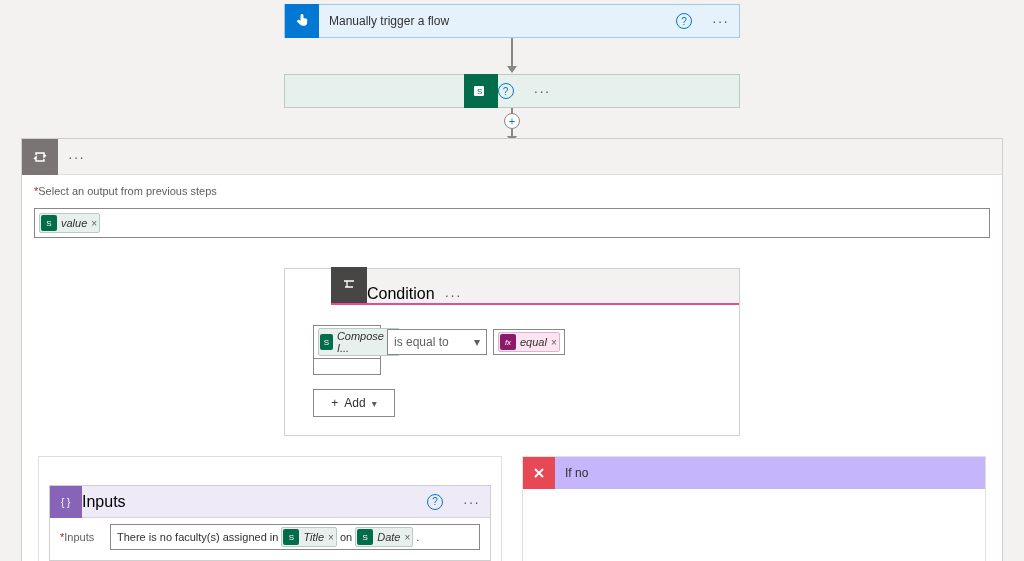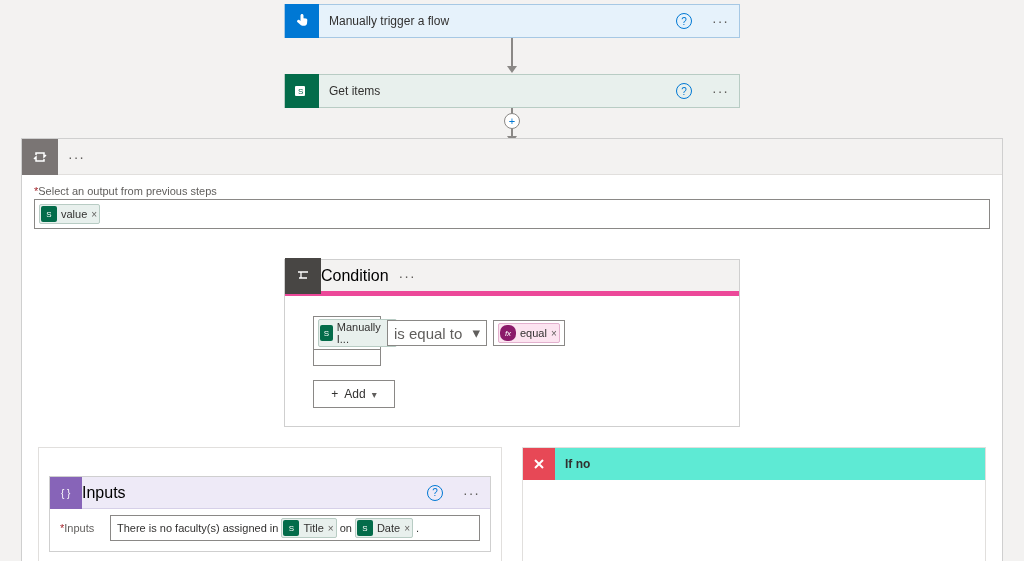--- a/index.html
+++ b/index.html
@@ -45,52 +45,52 @@
   top: 138px;
   left: 21px;
   width: 982px;
   background: #fff;
   border: 1px solid #cfcfcf;
 }
 .apply-header { height: 36px; display: flex; align-items: center; background: #f3f2f1; border-bottom: 1px solid #e1dfdd; }
 .apply-header .action-icon { background: #7a7574; width: 36px; height: 36px; }
 .apply-header .label { flex: 1; padding-left: 10px; font-size: 13px; color: #323130; }
 .apply-body { padding: 10px 12px 16px 12px; }
-.field-label { font-size: 11px; color: #605e5c; margin-bottom: 2px; }
+.field-label { font-size: 11px; color: #605e5c; margin-bottom: 11px; }
 .field-label .req { color: #a4262c; }
 .output-box { border: 1px solid #8a8886; padding: 4px; min-height: 28px; display: flex; align-items: center; background: #fff; }
 .token { display: inline-flex; align-items: center; background: #e8f0ed; border: 1px solid #b8ccc4; border-radius: 2px; font-size: 11px; padding: 1px 2px 1px 1px; }
 .token .tico { width: 16px; height: 16px; background: #036c4a; border-radius: 2px; margin-right: 4px; display: flex; align-items: center; justify-content: center; color: #fff; font-size: 8px; }
-.token .tx { color: #323130; }
+.token .tx { color: #323130; font-style: italic; }
 .token .tclose { margin-left: 4px; color: #605e5c; cursor: pointer; font-size: 10px; }
 .token-fx { background: #fce4f0; border-color: #e3b1ce; }
-.token-fx .tico { background: #8b1a6a; font-style: italic; border-radius: 7px; }
+.token-fx .tico { background: #8b1a6a; font-style: italic; }
 
 
 .condition-card { margin: 30px auto 0 auto; width: 456px; border: 1px solid #cfcfcf; background: #fff; }
-.condition-header { height: 36px; display: flex; align-items: center; background: #f3f2f1; border-bottom: 5px solid #ec4899; }
+.condition-header { height: 36px; display: flex; align-items: flex-end; background: #f3f2f1; border-bottom: 2px solid #ec4899; margin-left: 46px; }
 .condition-header .action-icon { background: #484644; width: 36px; height: 36px; }
 .condition-body { padding: 20px 28px 18px 28px; }
 .cond-row { display: flex; align-items: center; gap: 6px; }
 .cond-cell { border: 1px solid #8a8886; min-height: 26px; display: flex; align-items: center; padding: 2px 4px; font-size: 12px; background: #fff; }
 .cond-token-cell { width: 68px; }
-.cond-select { width: 100px; border: 1px solid #8a8886; height: 26px; display: flex; align-items: center; padding: 0 6px; font-size: 15px; color: #605e5c; justify-content: space-between; cursor: pointer; background: #fff; }
+.cond-select { width: 100px; border: 1px solid #8a8886; height: 26px; display: flex; align-items: center; padding: 0 6px; font-size: 12px; color: #605e5c; justify-content: space-between; cursor: pointer; background: #fff; }
 .cond-token-hanger { width: 68px; height: 16px; border: 1px solid #8a8886; border-top: none; margin-top: 0; }
 .add-btn { margin-top: 14px; border: 1px solid #8a8886; height: 28px; width: 82px; display: flex; align-items: center; justify-content: center; gap: 6px; font-size: 12px; color: #323130; cursor: pointer; background: #fff; }
 .add-btn .chev { font-size: 10px; color: #605e5c; }
 
 
 .branches { display: flex; gap: 20px; margin-top: 20px; padding: 0 4px 8px 4px; }
 .branch { flex: 1; border: 1px solid #e1dfdd; background: #fff; min-height: 150px; }
 .branch-header { height: 32px; display: flex; align-items: center; }
 .branch-header .bicon { width: 32px; height: 32px; display: flex; align-items: center; justify-content: center; color: #fff; }
 .branch-header .blabel { padding-left: 10px; font-size: 12px; color: #323130; }
 .yes-header { background: #e8f5ec; }
 .yes-header .bicon { background: #5cb85c; }
-.no-header { background: #5eead4; font-weight: bold; }
+.no-header { background: #c4b5fd; }
 .no-header .bicon { background: #e74856; }
 
 
 .compose-card { margin: 28px 10px 10px 10px; border: 1px solid #cfcfcf; background: #fff; }
 .compose-header { height: 32px; display: flex; align-items: center; background: #eeeaf7; border-bottom: 1px solid #d6d0e8; }
 .compose-header .action-icon { background: #8764b8; width: 32px; height: 32px; }
 .compose-body { padding: 6px 10px 10px 10px; display: flex; align-items: center; gap: 10px; }
 .compose-body .clabel { font-size: 11px; color: #605e5c; min-width: 40px; }
 .input-expr { flex: 1; border: 1px solid #8a8886; min-height: 26px; display: flex; align-items: center; flex-wrap: wrap; gap: 3px; padding: 2px 6px; font-size: 11px; color: #323130; }
 
@@ -120,21 +120,20 @@
       <div class="head"></div>
   </div>
 
   <div class="action-card card-getitems">
     <div class="action-icon">
       <svg width="14" height="14" viewBox="0 0 14 14">
           <rect x="0" y="2" width="10" height="10" rx="1" fill="#fff"></rect>
           <text x="3" y="10" font-size="8" fill="#036c4a">S</text>
         </svg>
     </div>
-    <div class="label">Get items</div>
     <div class="help-icon">?</div>
     <div class="ellipsis">···</div>
   </div>
 
   <div class="arrow arrow-2">
     <div class="line"></div>
       <div class="head"></div>
   </div>
   <div class="insert-circle">+</div>
 
@@ -165,21 +164,21 @@
               </svg>
           </div>
           <div class="label">Condition</div>
           <div class="ellipsis">···</div>
         </div>
         <div class="condition-body">
           <div class="cond-row">
             <div class="cond-cell cond-token-cell">
               <span class="token">
                 <span class="tico">S</span>
-                <span class="tx">Manually I...</span>
+                <span class="tx">Compose I...</span>
                 <span class="tclose">×</span>
               </span>
             </div>
             <div class="cond-select">
               <span>is equal to</span>
               <span>▾</span>
             </div>
             <div class="cond-cell" style="min-width:68px;">
               <span class="token token-fx">
                 <span class="tico">fx</span>

